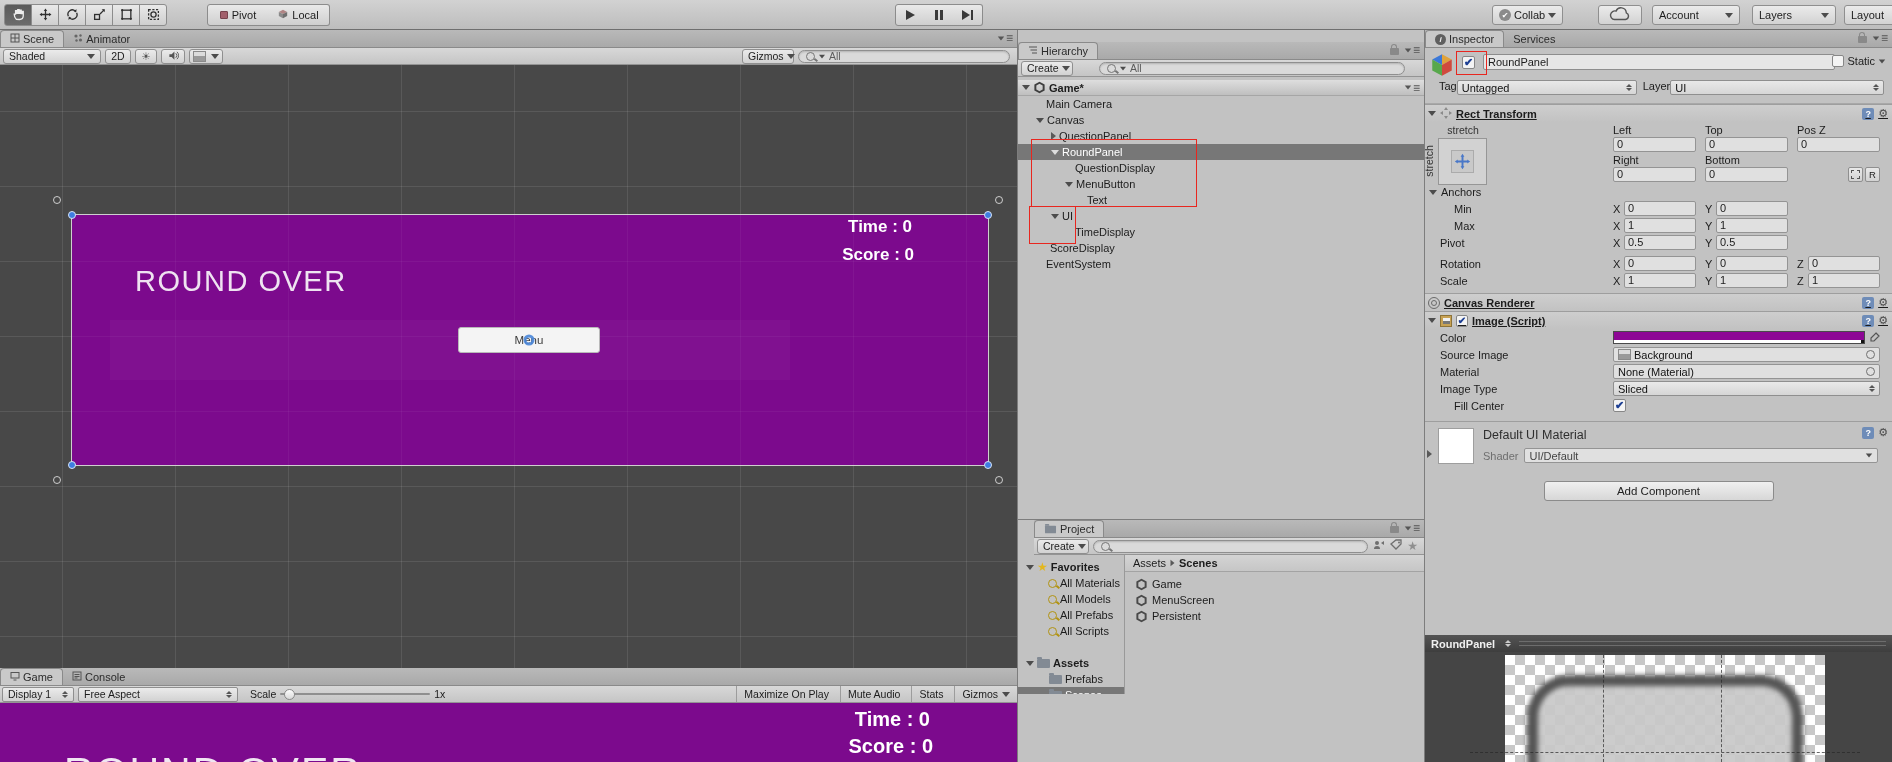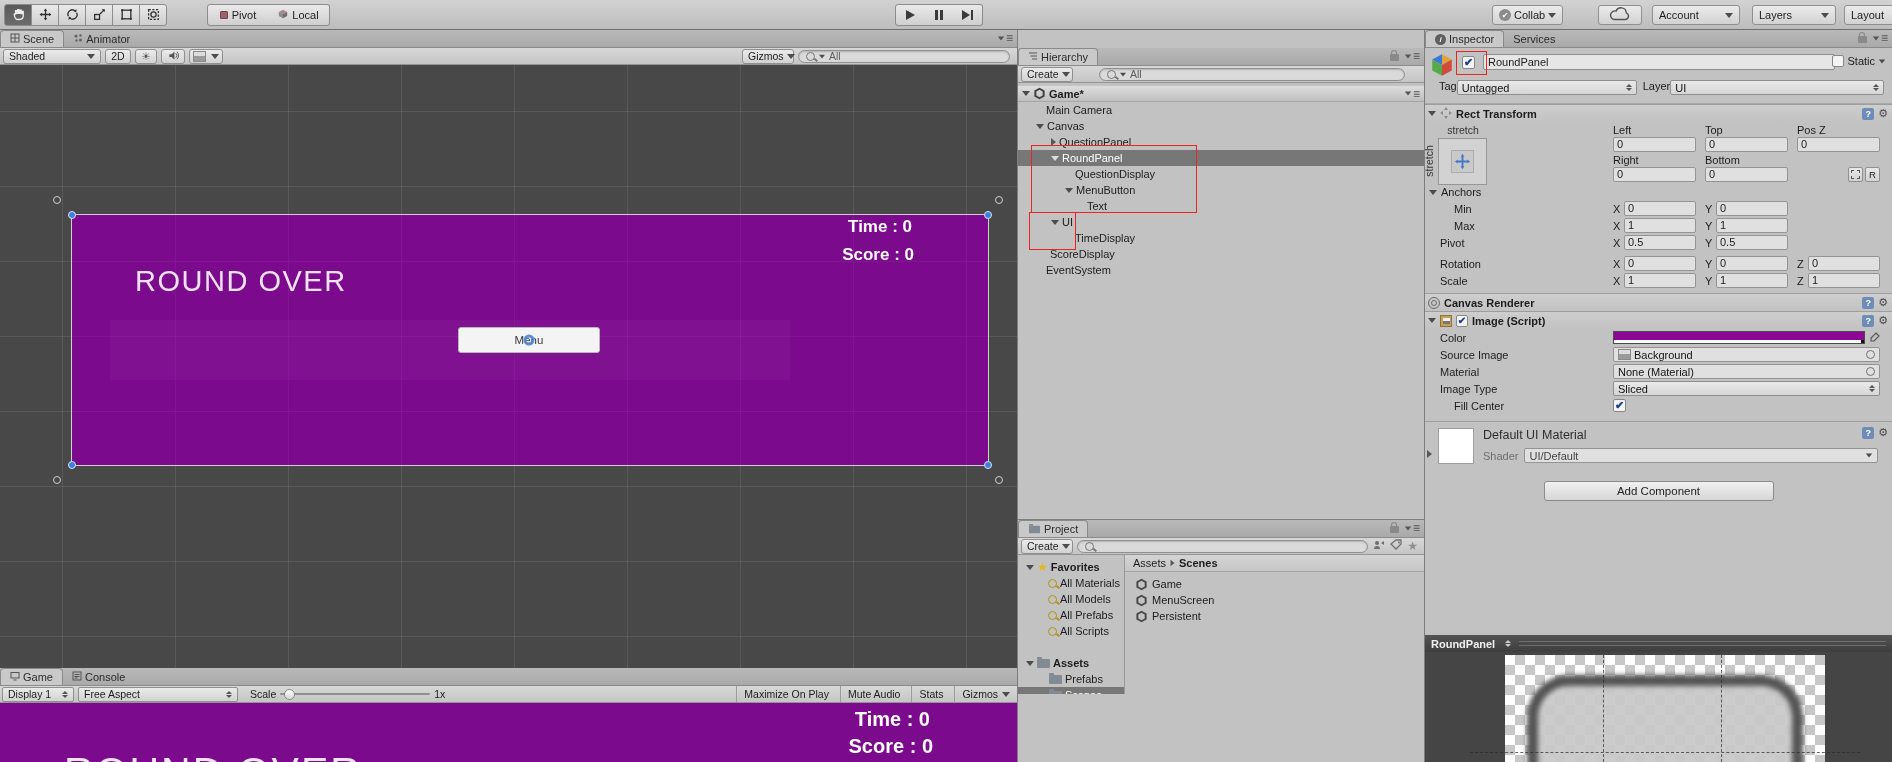--- a/index.html
+++ b/index.html
@@ -97,49 +97,49 @@
   .gv-time{position:absolute;right:87px;top:5px;font-size:20px;font-weight:bold;color:#fff;}
   .gv-score{position:absolute;right:84px;top:32px;font-size:20px;font-weight:bold;color:#fff;}
   .gv-roundover{position:absolute;left:64px;top:46px;font-size:41px;letter-spacing:2px;color:#f0e6f2;}
   .flatbtn{display:flex;align-items:center;height:100%;padding:0 7px;border-left:1px solid #9c9c9c;box-sizing:border-box;}
   .slider-track{position:relative;width:150px;height:2px;background:#8f8f8f;border-radius:1px;}
   .slider-knob{position:absolute;left:4px;top:-4.5px;width:11px;height:11px;border-radius:50%;
     background:linear-gradient(#fdfdfd,#d8d8d8);border:1px solid #8a8a8a;box-sizing:border-box;}
   
   #mid-col{position:absolute;left:1017px;top:30px;width:408px;height:732px;background:#c2c2c2;
     border-left:1px solid #7d7d7d;border-right:1px solid #7d7d7d;box-sizing:border-box;}
-  #hier-pane{position:absolute;left:0;top:18px;width:100%;height:489px;overflow:hidden;}
+  #hier-pane{position:absolute;left:0;top:12px;width:100%;height:489px;overflow:hidden;}
   #hier-rows{position:absolute;left:0;top:35px;right:0;bottom:0;padding-top:3px;}
   .hrow{display:flex;align-items:center;height:16px;gap:3px;box-sizing:border-box;}
   .hrow .hlabel{white-space:nowrap;}
   .hrow.sel{background:#777;color:#fff;}
   .hrow.sel .tri.down{border-top-color:#ddd;}
   .hrow.scene-head{background:linear-gradient(#dedede,#bfbfbf);border-bottom:1px solid #a6a6a6;font-weight:bold;}
   .redbox{position:absolute;border:1.5px solid #e8261f;pointer-events:none;z-index:9;box-sizing:border-box;}
-  #proj-pane{position:absolute;left:0;top:489px;width:100%;height:175px;overflow:hidden;border-top:1px solid #7d7d7d;box-sizing:border-box;}
+  #proj-pane{position:absolute;left:0;top:489px;width:100%;height:175px;overflow:hidden;border-top:1px solid #7d7d7d;box-sizing:border-box;padding-left:16px;}
   #proj-body{position:absolute;left:0;top:35px;right:0;bottom:0;display:flex;}
   #proj-left{width:107px;border-right:1px solid #999;box-sizing:border-box;padding-top:4px;}
   .prow{display:flex;align-items:center;height:16px;gap:3px;white-space:nowrap;overflow:hidden;box-sizing:border-box;}
   .prow.sel{background:#777;color:#fff;}
   #proj-right{flex:1;}
   .crumbbar{height:17px;background:linear-gradient(#d4d4d4,#c6c6c6);border-bottom:1px solid #a3a3a3;
     display:flex;align-items:center;padding:0 8px;gap:4px;box-sizing:border-box;}
   .frow{display:flex;align-items:center;height:16px;gap:4px;padding-left:10px;box-sizing:border-box;}
   .uico{flex:none;display:inline-flex;}
   
   #insp-pane{position:absolute;left:1425px;top:30px;width:467px;height:732px;background:#c2c2c2;overflow:hidden;}
   #insp-head{position:relative;height:56px;border-bottom:1px solid #a8a8a8;box-sizing:border-box;}
   .cubeico{position:absolute;left:4px;top:4px;}
   .namefield{position:absolute;left:58px;top:6px;width:352px;height:16px;background:#e6e6e6;border:1px solid #8d8d8d;
     border-radius:2px;box-sizing:border-box;display:flex;align-items:center;padding:0 4px;}
   .staticwrap{position:absolute;right:6px;top:7px;display:flex;align-items:center;gap:3px;padding-left:44px;}
   .chk.sm{width:12px;height:12px;}
   .tagrow{position:absolute;left:14px;top:32px;right:8px;display:flex;align-items:flex-start;}
   .comp-head{display:flex;align-items:center;height:18px;gap:4px;padding:0 4px 0 3px;
-    background:linear-gradient(#cecece,#c2c2c2);border-top:1px solid #9e9e9e;box-sizing:border-box;}
+    background:linear-gradient(#cecece,#c2c2c2);border-top:1px solid #9e9e9e;box-sizing:border-box;text-decoration:underline;}
   .comp-head b{font-size:11px;}
   .comp-head .spacer{flex:1;}
   .posgrid{margin:2px 12px 2px 188px;display:grid;grid-template-columns:1fr 1fr 1fr;column-gap:9px;row-gap:2px;position:relative;}
   .pgl{font-size:11px;height:13px;line-height:13px;}
   .pgf{height:15px;background:#e0e0e0;border:1px solid #949494;border-radius:2px;box-sizing:border-box;padding:0 3px;line-height:13px;}
   .pg-btns{display:flex;align-items:flex-end;justify-content:flex-end;gap:2px;}
   .minibtn{height:15px;min-width:15px;display:inline-flex;align-items:center;justify-content:center;
     background:linear-gradient(#e9e9e9,#d2d2d2);border:1px solid #8f8f8f;border-radius:2px;font-size:9.5px;box-sizing:border-box;}
   .dashsq{width:7px;height:7px;border:1px dashed #555;}
   .anchor-widget{position:absolute;left:13px;top:34px;width:49px;height:47px;background:#d2d2d2;border:1px solid #969696;box-sizing:border-box;}

